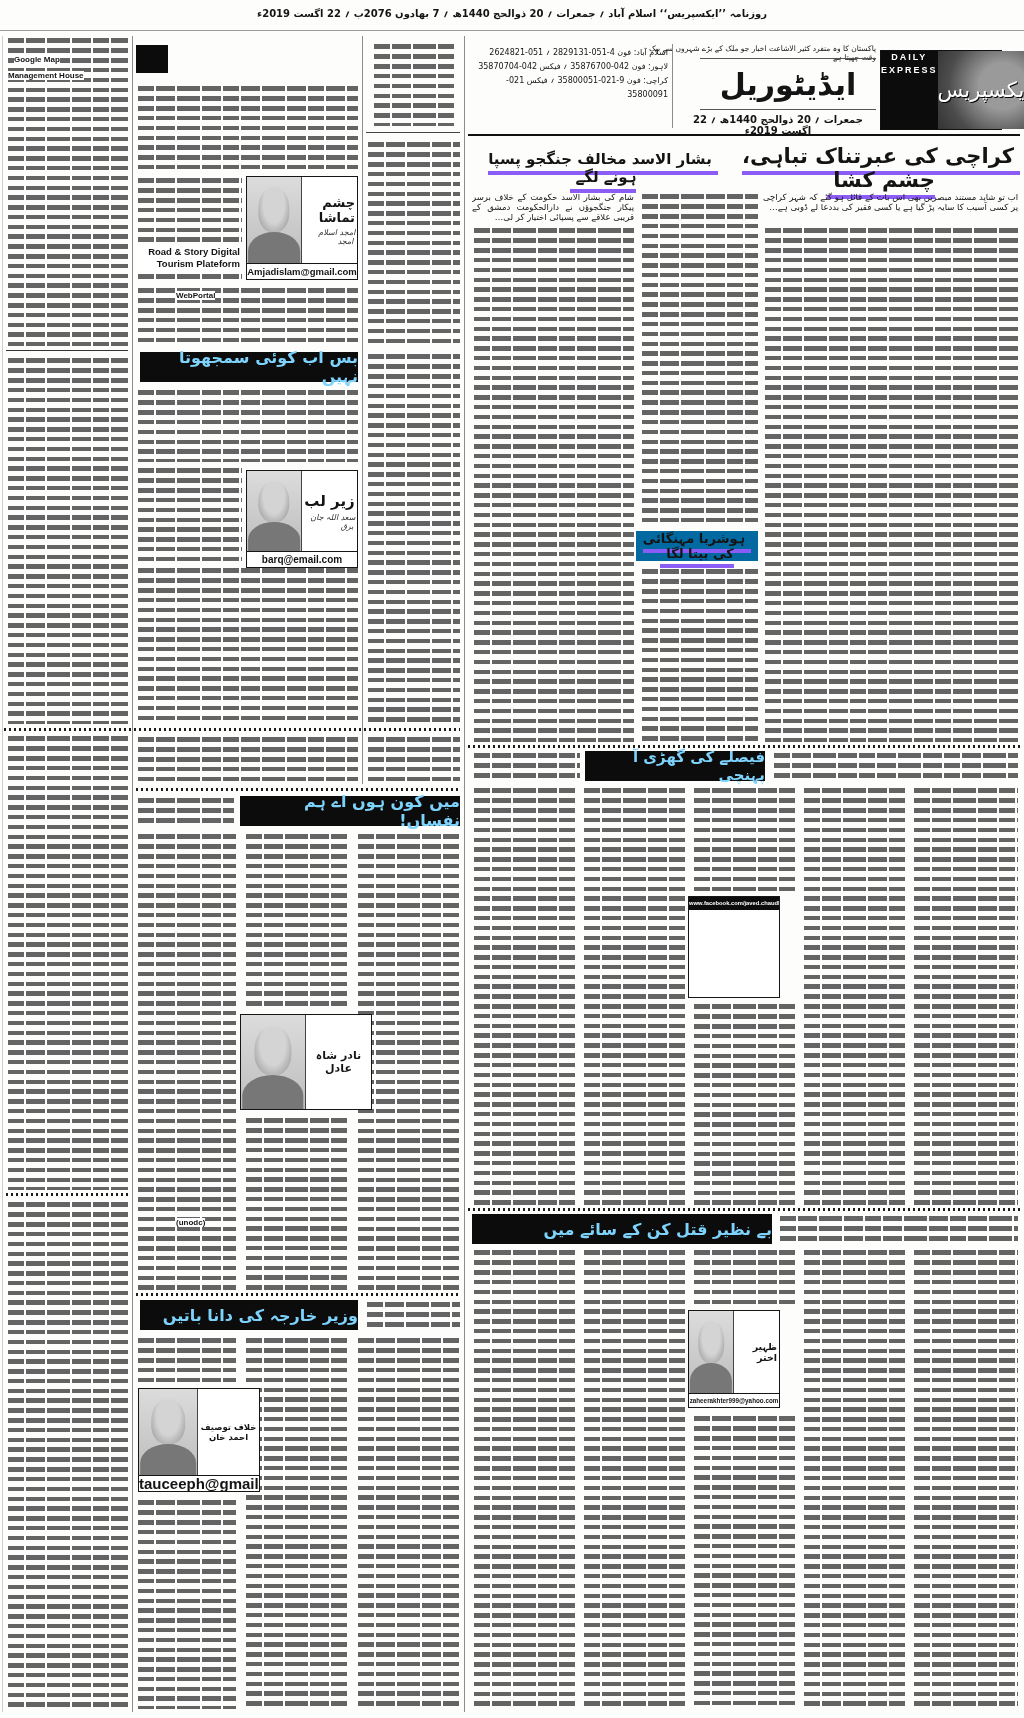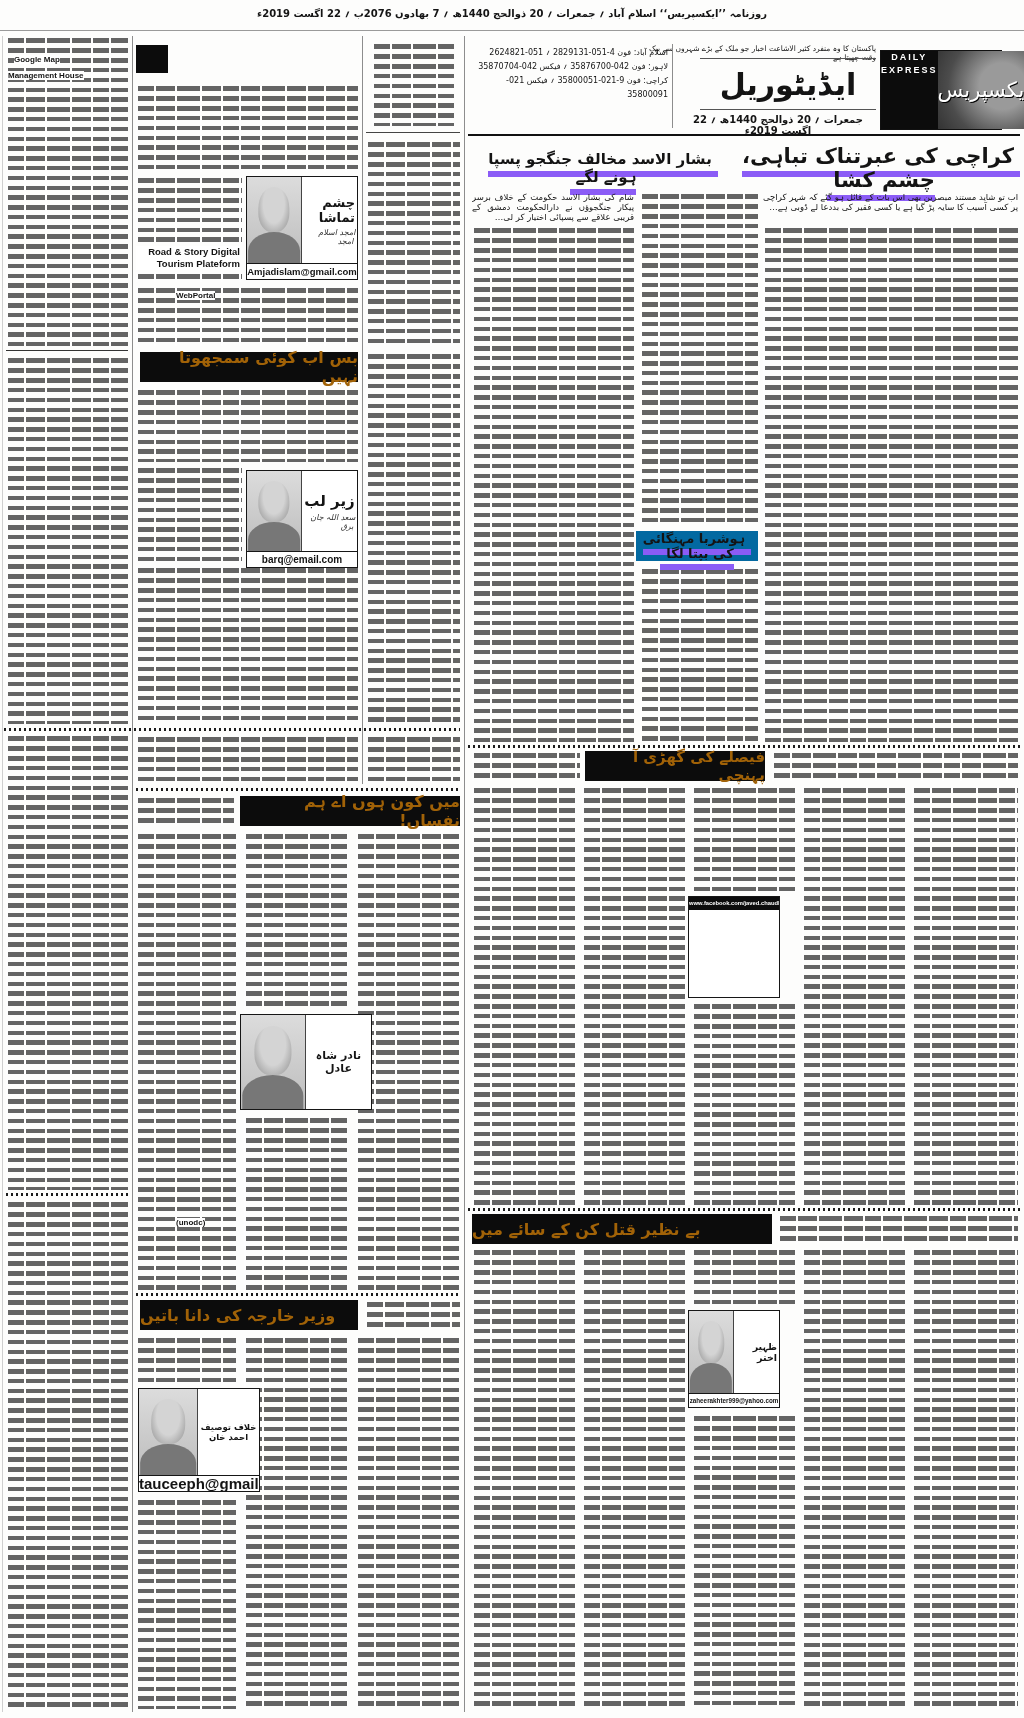--- a/index.html
+++ b/index.html
@@ -17,25 +17,25 @@
       repeating-linear-gradient(90deg,#fff 0 2px,rgba(255,255,255,0) 2px 18px,#fff 18px 20px,rgba(255,255,255,0) 20px 39px,#fff 39px 41px,rgba(255,255,255,0) 41px 64px,#fff 64px 66px,rgba(255,255,255,0) 66px 85px),
       repeating-linear-gradient(180deg,rgba(0,0,0,0) 0 2.5px,#3f3f3f 2.5px 7px,rgba(0,0,0,0) 7px 9.8px);
   }
   .dots{
     position:absolute;height:3px;
     background-image:repeating-linear-gradient(90deg,#1c1c1c 0 2px,rgba(0,0,0,0) 2px 5px);
   }
   .vr{position:absolute;width:1px;background:#8d8d8d;}
   .hr{position:absolute;height:1px;background:#9a9a9a;}
   .hbar{
-    position:absolute;background:#0c0c0c;color:#a16207;display:flex;align-items:center;
-    justify-content:flex-end;direction:rtl;font-weight:bold;letter-spacing:.5px;z-index:4;
+    position:absolute;background:#0c0c0c;color:#7dd3fc;display:flex;align-items:center;
+    justify-content:flex-start;direction:rtl;font-weight:bold;letter-spacing:.5px;z-index:4;
   }
   .headline{font-weight:bold;text-align:center;direction:rtl;}
-  .headline span{border-bottom:6px solid #8b5cf6;padding:0 6px 3px;}
+  .headline span{border-bottom:4px solid #8b5cf6;padding:0 6px 3px;}
   .pbox{
     position:absolute;background:#fff;border:1px solid #161616;display:flex;
     flex-direction:column;z-index:5;box-sizing:border-box;
   }
   .pbox .ptop{flex:1;display:flex;overflow:hidden;}
   .pbox .pinfo{flex:1;display:flex;flex-direction:column;align-items:center;justify-content:center;gap:3px;padding:2px;}
   .pstrip{
     border-top:1px solid #161616;text-align:center;font-weight:bold;background:#fff;
     font-size:10px;line-height:15px;white-space:nowrap;overflow:hidden;
   }

